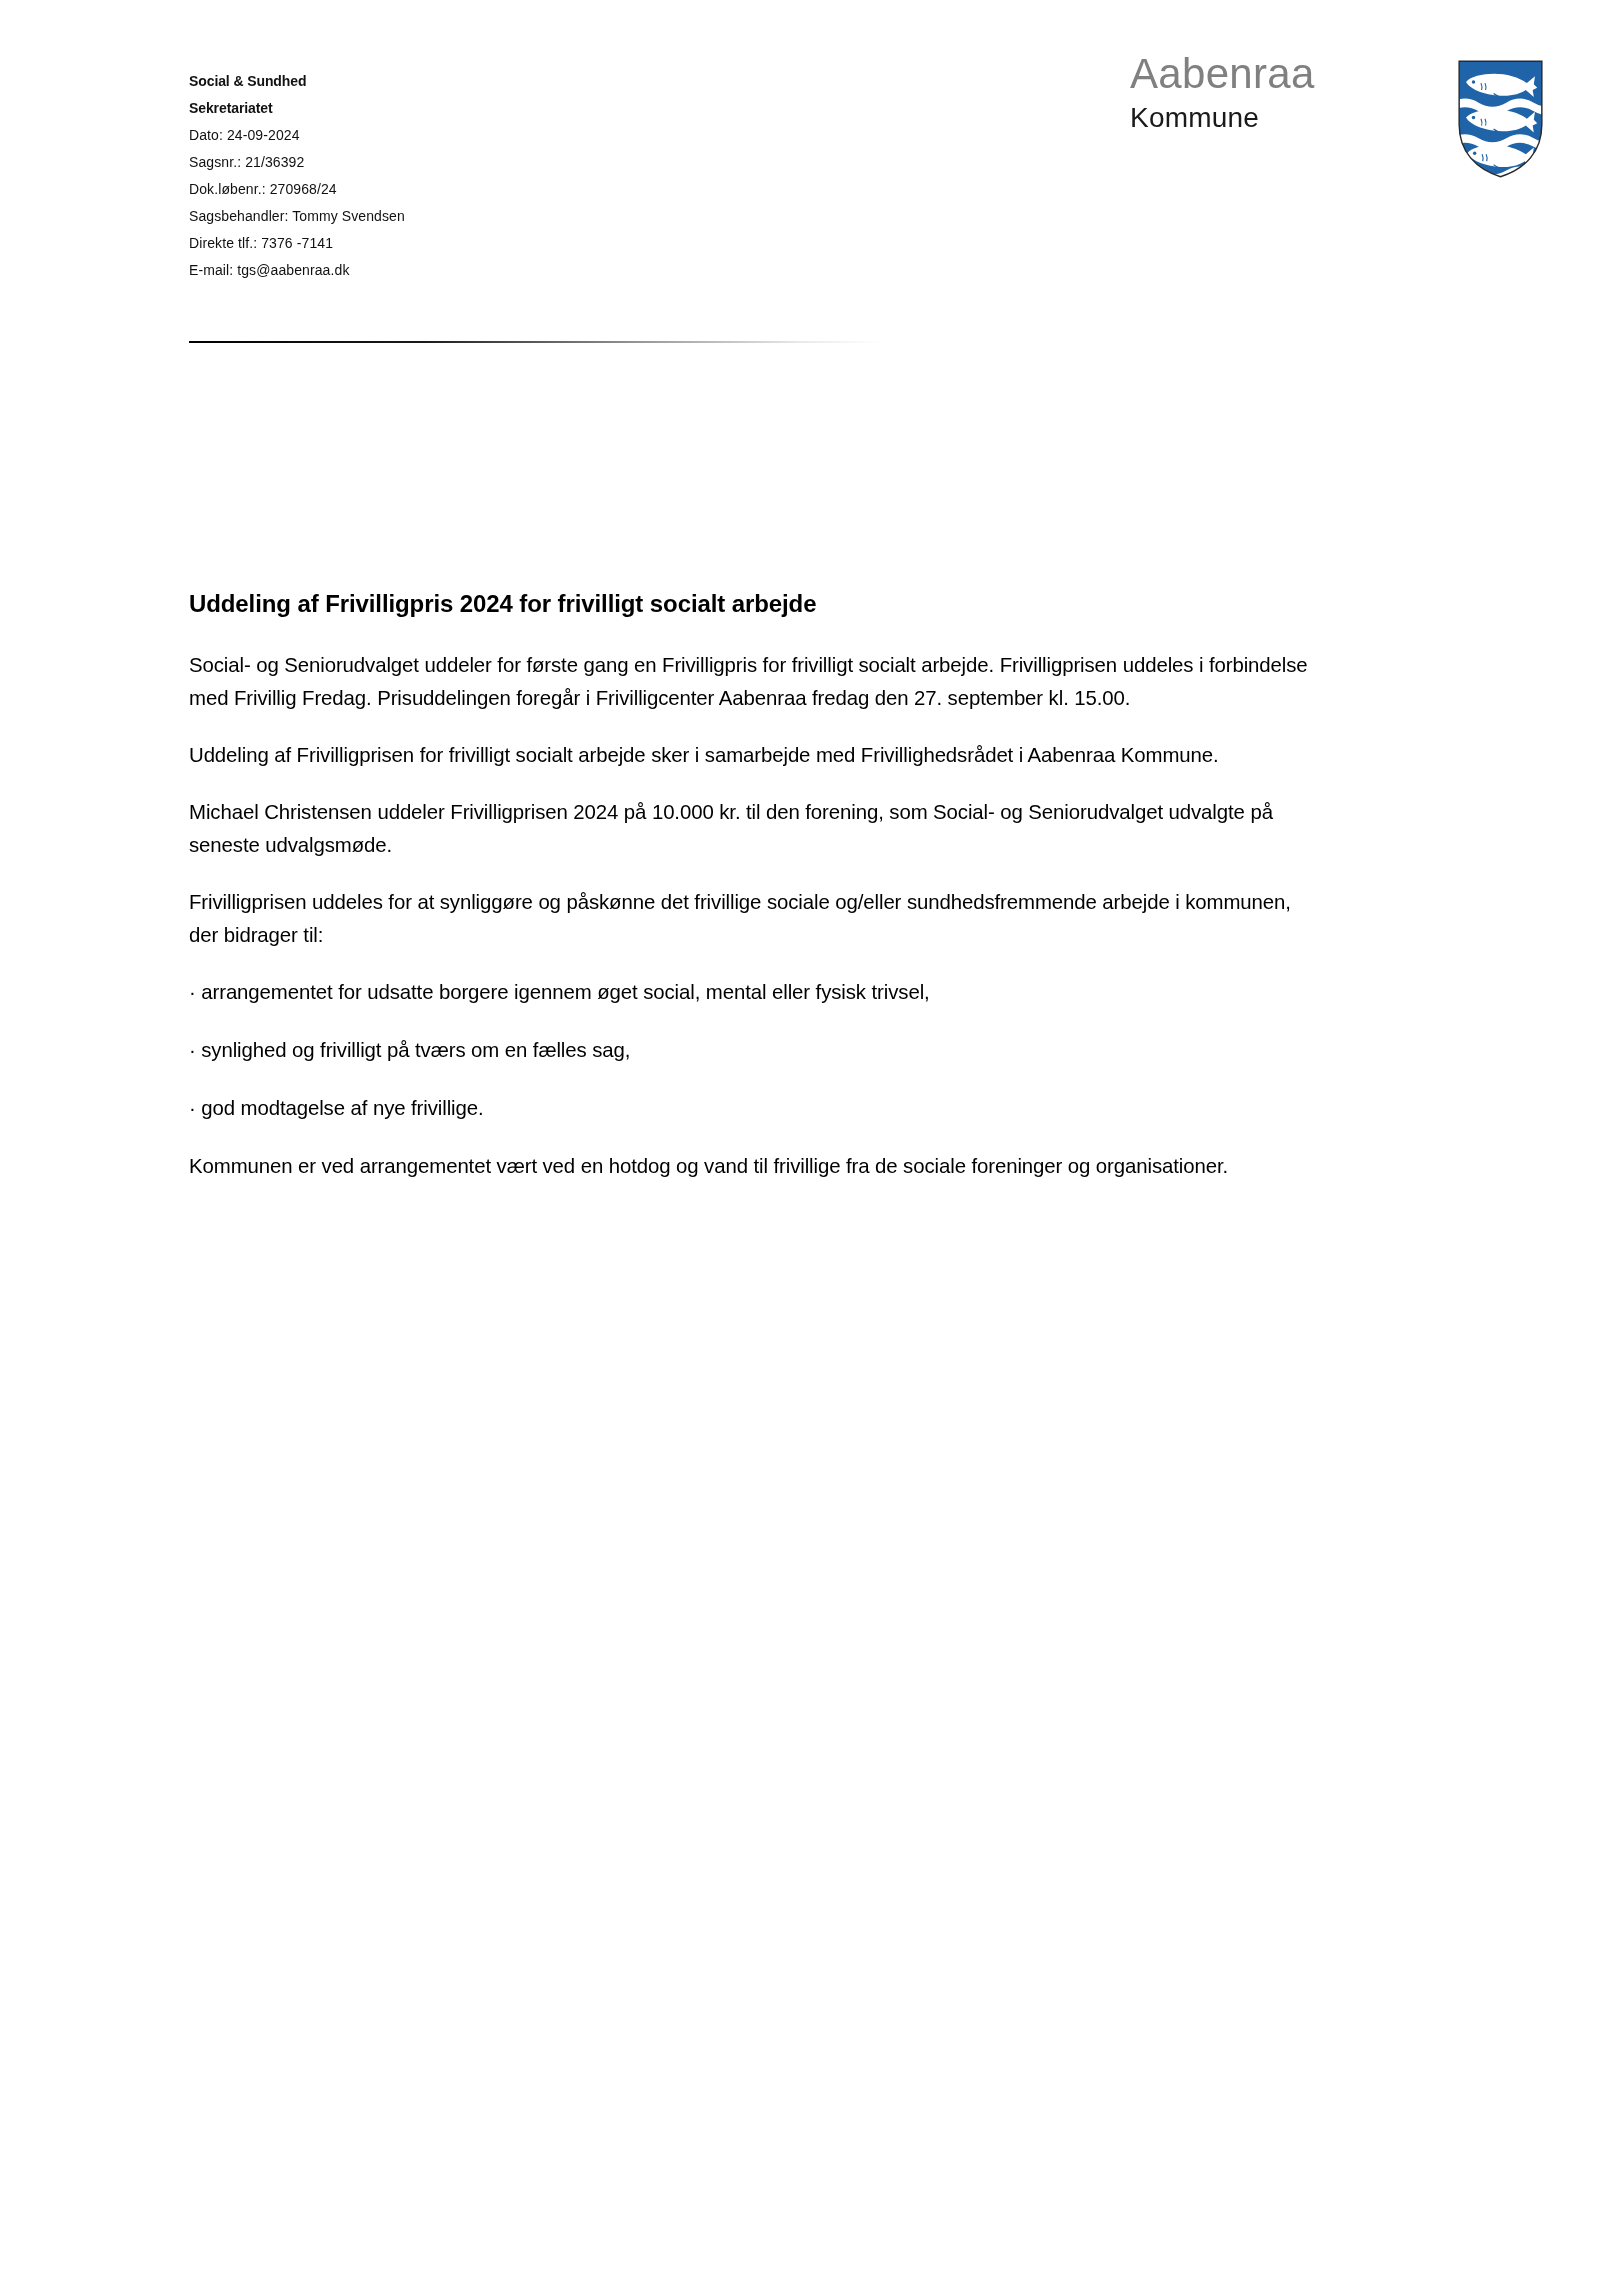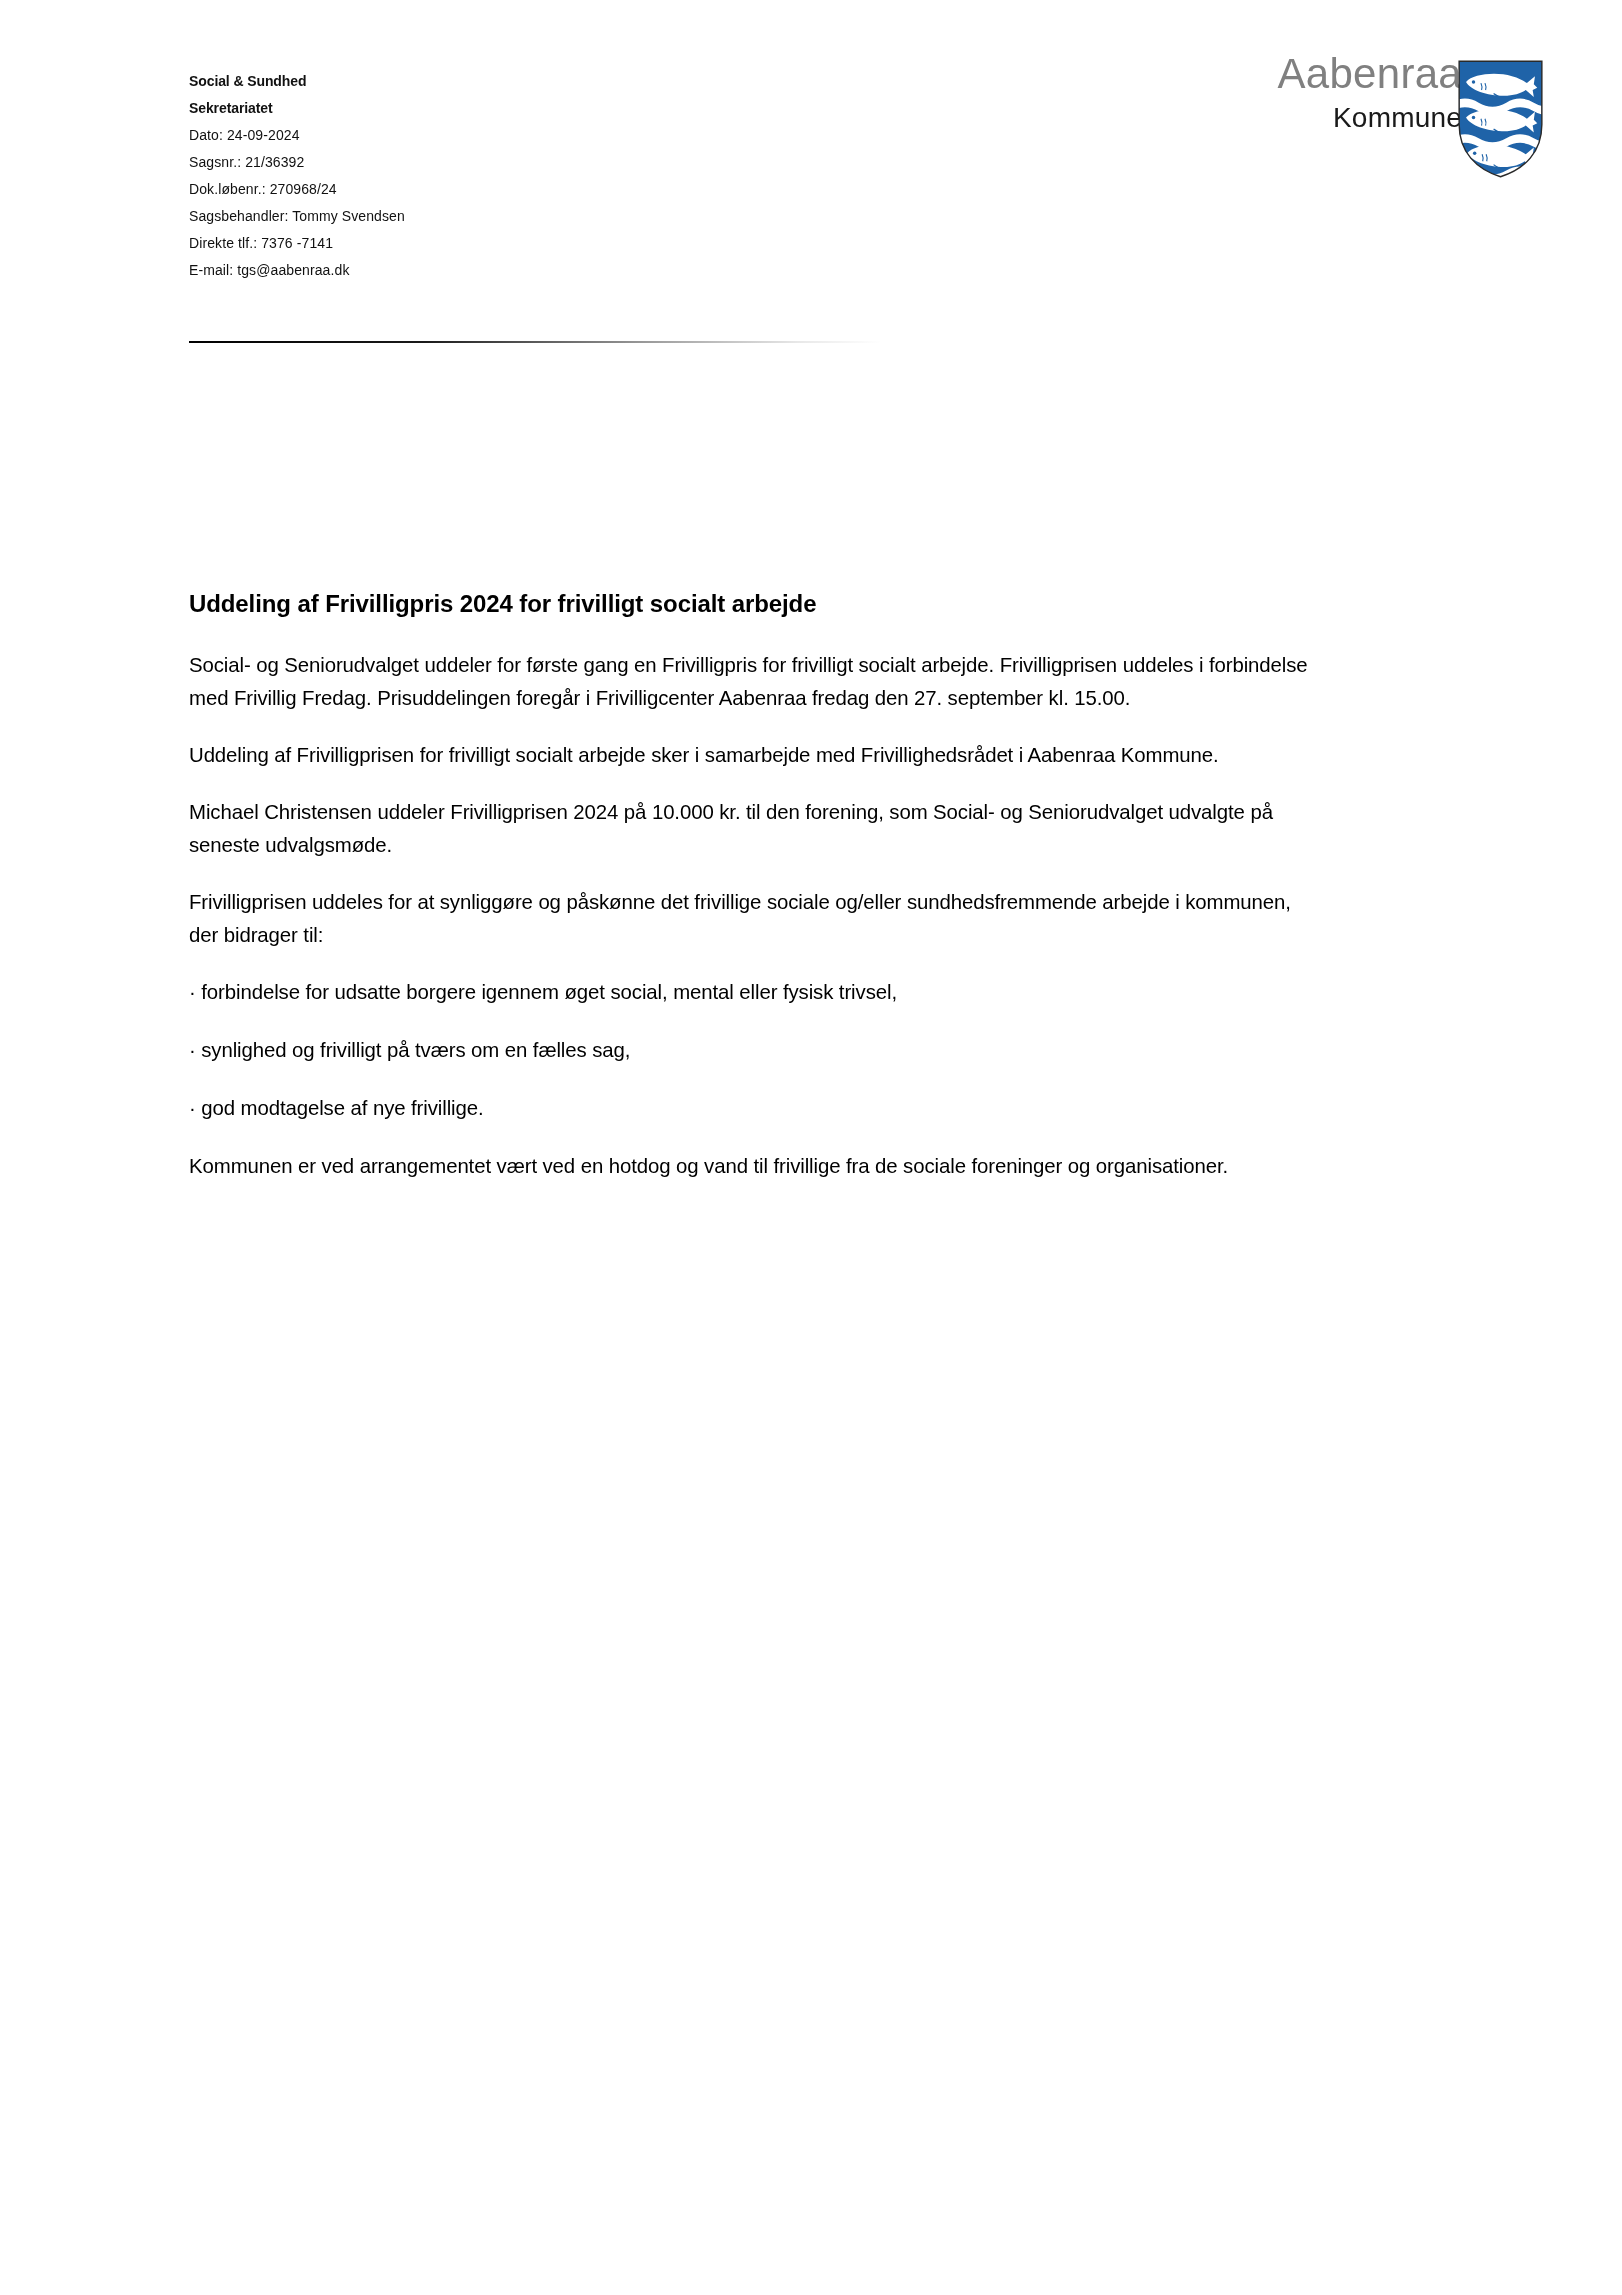--- a/index.html
+++ b/index.html
@@ -49,23 +49,23 @@
   .logo {
     position: absolute;
     top: 51px;
     left: 1125px;
     width: 425px;
     height: 138px;
   }
   .logo-words {
     position: absolute;
     top: 0;
-    left: 16px;
+    left: 5px;
     width: 321px;
-    text-align: right;
+    text-align: left;
   }
   .logo-aabenraa {
     font-size: 42px;
     line-height: 46px;
     font-weight: 300;
     color: #808080;
     letter-spacing: 0.3px;
     display: block;
   }
   .logo-kommune {
@@ -194,21 +194,21 @@
   <div class="hrule"></div>
 
   <div class="body-block">
     <h1 class="doc-title">Uddeling af Frivilligpris 2024 for frivilligt socialt arbejde</h1>
 
     <p class="para">Social- og Seniorudvalget uddeler for første gang en Frivilligpris for frivilligt socialt arbejde. Frivilligprisen uddeles i forbindelse med Frivillig Fredag. Prisuddelingen foregår i Frivilligcenter Aabenraa fredag den 27. september kl. 15.00.</p>
     <p class="para">Uddeling af Frivilligprisen for frivilligt socialt arbejde sker i samarbejde med Frivillighedsrådet i Aabenraa Kommune.</p>
     <p class="para">Michael Christensen uddeler Frivilligprisen 2024 på 10.000 kr. til den forening, som Social- og Seniorudvalget udvalgte på seneste udvalgsmøde.</p>
     <p class="para">Frivilligprisen uddeles for at synliggøre og påskønne det frivillige sociale og/eller sundhedsfremmende arbejde i kommunen, der bidrager til:</p>
 
-    <p class="para bullet">· forbindelse for udsatte borgere igennem øget social, mental eller fysisk trivsel,</p>
+    <p class="para bullet">· arrangementet for udsatte borgere igennem øget social, mental eller fysisk trivsel,</p>
     <p class="para bullet">· synlighed og frivilligt på tværs om en fælles sag,</p>
     <p class="para bullet">· god modtagelse af nye frivillige.</p>
 
     <p class="para">Kommunen er ved arrangementet vært ved en hotdog og vand til frivillige fra de sociale foreninger og organisationer.</p>
   </div>
 
 </div>
 
 
 </body></html>

